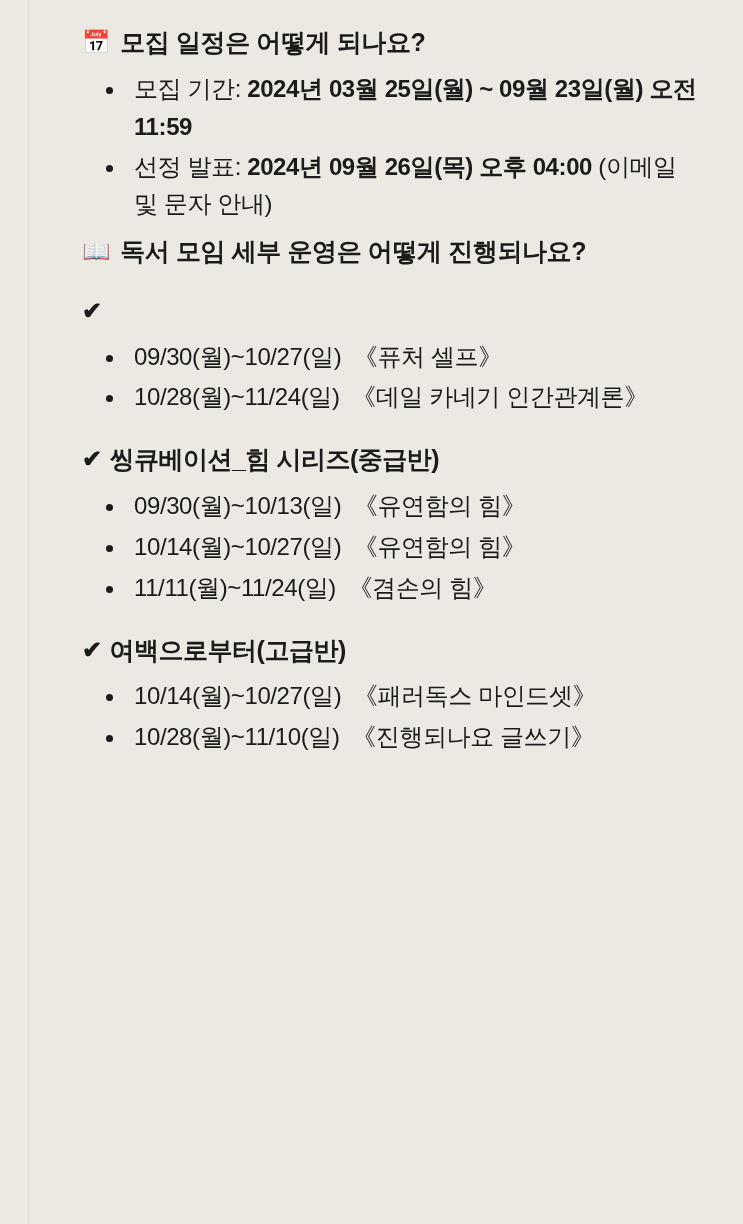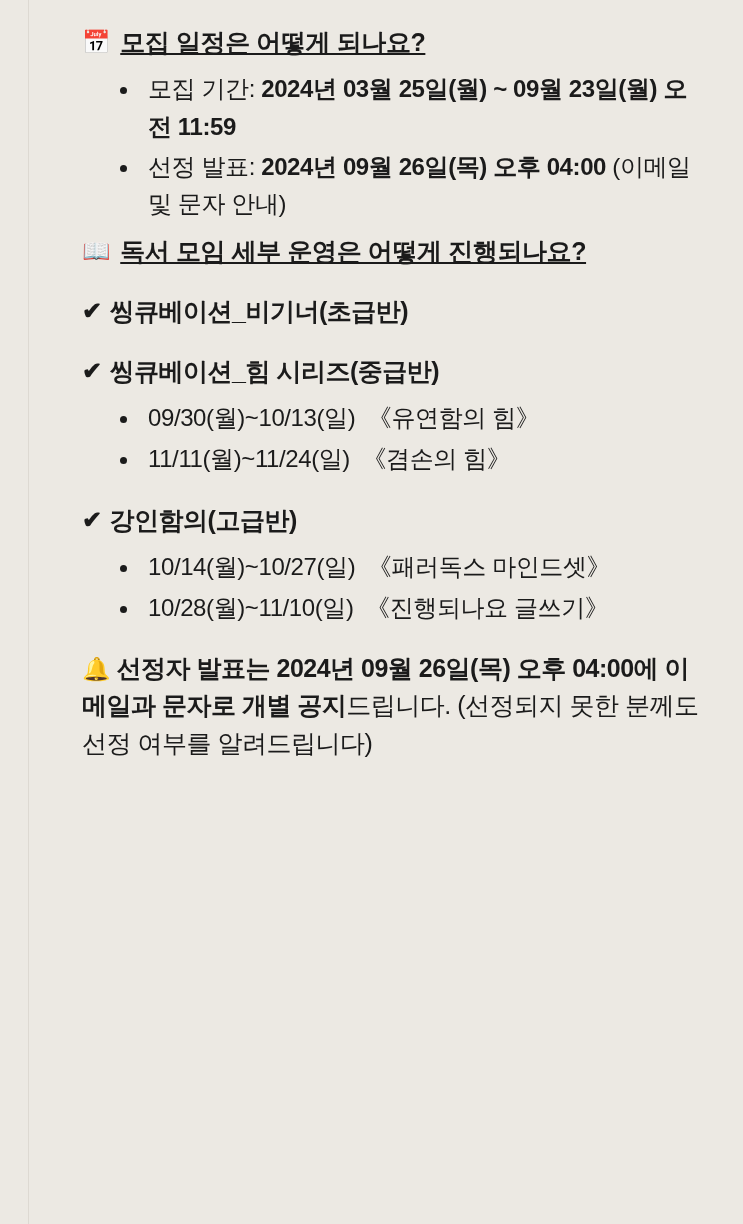--- a/index.html
+++ b/index.html
@@ -44,21 +44,21 @@
     font-weight: bold;
     line-height: 1.35;
     margin: 12px 0 10px 34px;
     letter-spacing: -0.4px;
   }
   .q-heading .emoji {
     font-size: 23px;
     line-height: 1.4;
     flex: 0 0 auto;
   }
-  .q-heading .txt { flex: 1 1 auto; text-decoration: underline; }
+  .q-heading .txt { flex: 1 1 auto; }
 
   .sec-heading {
     display: flex;
     align-items: flex-start;
     gap: 8px;
     font-size: 25px;
     font-weight: bold;
     line-height: 1.35;
     margin: 26px 0 10px 34px;
     letter-spacing: -0.5px;
@@ -72,21 +72,21 @@
   
   ul.bl {
     list-style: none;
     margin: 0 0 4px 0;
     padding: 0 0 0 84px;
   }
   ul.bl li {
     position: relative;
     font-size: 24px;
     line-height: 1.62;
-    margin: 0 0 2px 16px;
+    margin: 0 0 2px 2px;
     letter-spacing: -0.4px;
     padding-right: 6px;
   }
   ul.bl li::before {
     content: "";
     position: absolute;
     left: -28px;
     top: 17px;
     width: 7px;
     height: 7px;
@@ -130,48 +130,54 @@
       </li>
     </ul>
 
     <div class="q-heading">
       <span class="emoji">📖</span>
       <span class="txt">독서 모임 세부 운영은 어떻게 진행되나요?</span>
     </div>
 
     <div class="sec-heading">
       <span class="check">✔</span>
-      <span class="txt">씽큐베이션_비기너(초급반)</span>
     </div>
+    <ul class="bl">
+      <li>
+        <span>09/30(월)~10/27(일)</span>&nbsp; <span>《퓨처 셀프》</span>
+      </li>
+      <li>
+        <span>10/28(월)~11/24(일)</span>&nbsp; <span>《데일 카네기 인간관계론》</span>
+      </li>
+    </ul>
 
     <div class="sec-heading">
       <span class="check">✔</span>
       <span class="txt">씽큐베이션_힘 시리즈(중급반)</span>
     </div>
     <ul class="bl">
       <li>
         <span>09/30(월)~10/13(일)</span>&nbsp; <span>《유연함의 힘》</span>
       </li>
       <li>
+        <span>10/14(월)~10/27(일)</span>&nbsp; <span>《유연함의 힘》</span>
+      </li>
+      <li>
         <span>11/11(월)~11/24(일)</span>&nbsp; <span>《겸손의 힘》</span>
       </li>
     </ul>
 
     <div class="sec-heading">
       <span class="check">✔</span>
-      <span class="txt">강인함의(고급반)</span>
+      <span class="txt">여백으로부터(고급반)</span>
     </div>
     <ul class="bl">
       <li>
         <span>10/14(월)~10/27(일)</span>&nbsp; <span>《패러독스 마인드셋》</span>
       </li>
       <li>
         <span>10/28(월)~11/10(일)</span>&nbsp; <span>《진행되나요 글쓰기》</span>
       </li>
     </ul>
 
-    <div class="note">
-      <span class="emoji">🔔</span>
-      <span>선정자 발표는 </span><span>2024년 09월 26일(목) 오후 04:00</span><span>에 이메일과 문자로 개별 공지</span><span class="norm">드립니다. (선정되지 못한 분께도 선정 여부를 알려드립니다)</span>
-    </div>
 
   </div>
 </div>
 
 </body></html>

